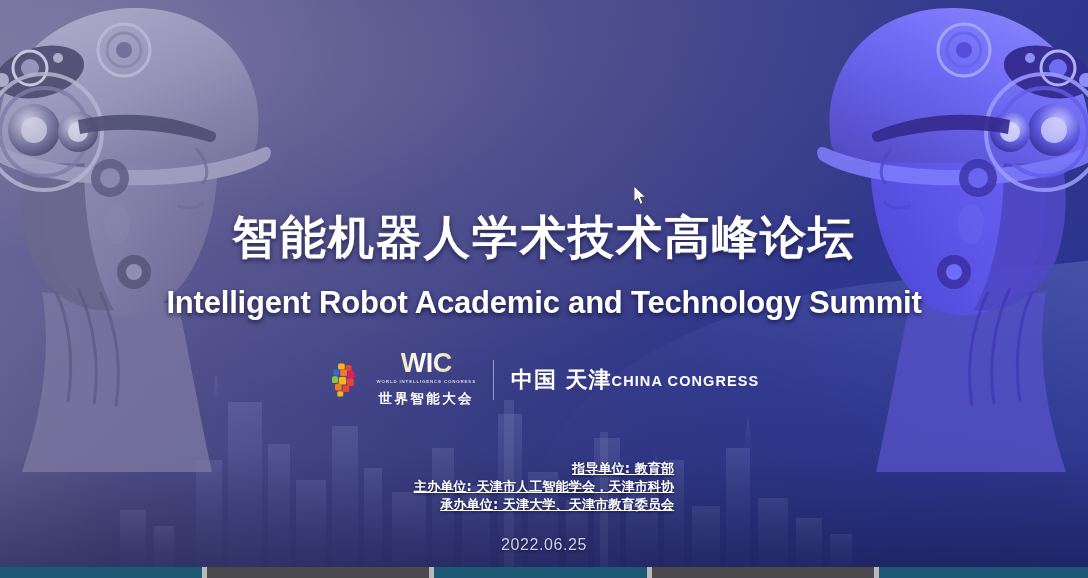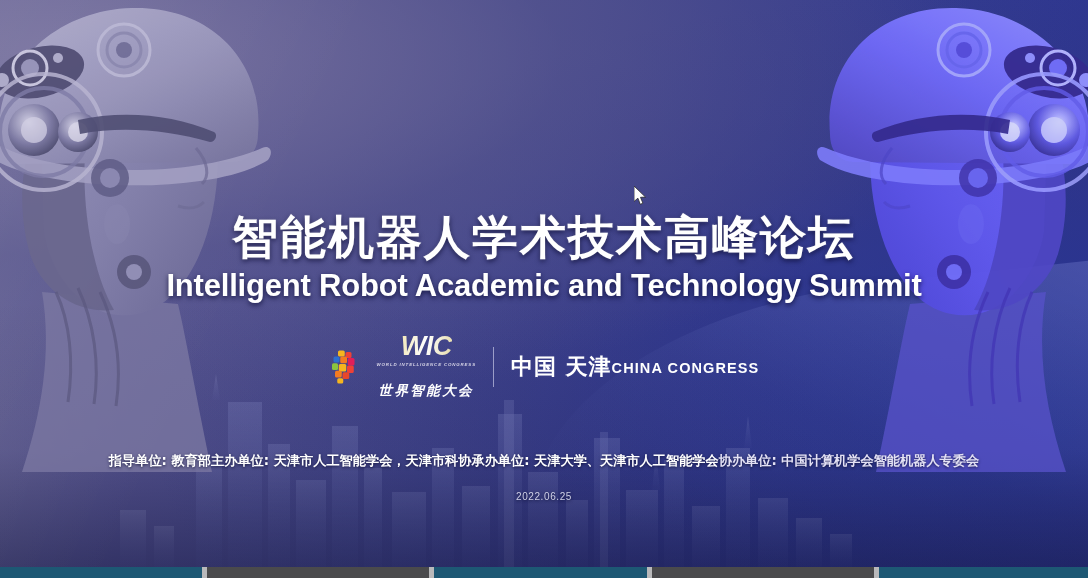--- a/index.html
+++ b/index.html
@@ -60,88 +60,89 @@
     font-family:"DejaVu Sans", sans-serif;
     font-weight:bold;
     font-size:46px;
     letter-spacing:2px;
     color:#ffffff;
     line-height:1.05;
     text-shadow:0 2px 5px rgba(10,10,50,0.75), 0 0 2px rgba(255,255,255,0.3);
     white-space:nowrap;
   }
   .title-en {
-    margin-top:7px;
+    margin-top:24px;
     font-family:"Liberation Sans", sans-serif;
     font-weight:bold;
     font-size:31px;
     letter-spacing:-0.2px;
     color:#ffffff;
     text-shadow:0 2px 5px rgba(10,10,50,0.8);
     white-space:nowrap;
   }
 
   
   .logo-row {
     margin-top:30px;
     display:flex; align-items:center; gap:17px;
   }
   .wic {
-    display:flex; align-items:center; gap:15px;font-style:italic;
+    display:flex; align-items:center; gap:15px;
   }
   .wic-mark { width:33px; height:36px; }
   .wic-type { display:flex; flex-direction:column; align-items:center; }
   .wic-word {
     font-family:"Liberation Sans", sans-serif;
     font-weight:bold; font-size:27px; line-height:0.95;
     letter-spacing:-0.5px;
     color:#e9e4c9;
     background:linear-gradient(100deg,#f2e7b8 0%,#ffffff 48%,#e4d9a6 100%);
     -webkit-background-clip:text; background-clip:text; color:transparent;
   }
   .wic-sub {
     font-family:"Liberation Sans", sans-serif;
     font-size:4.4px; font-weight:bold; letter-spacing:0.85px;
     color:#d8d6e8; margin-top:2px; white-space:nowrap;
   }
   .wic-cn {
     font-family:"DejaVu Sans", sans-serif;
     font-size:13.5px; font-weight:bold; letter-spacing:2.4px;
-    color:#ffffff; margin-top:15px; white-space:nowrap;
+    color:#ffffff; margin-top:6px; white-space:nowrap;
   }
   .logo-div { width:1px; height:40px; background:rgba(235,235,255,0.55); }
   .tj { display:flex; align-items:center; }
   .tj-cn {
     font-family:"DejaVu Sans", sans-serif;
     font-weight:bold; font-size:22px; letter-spacing:1px;
     color:#ffffff; line-height:1.1; white-space:nowrap;
   }
   .tj-en {
     font-family:"Liberation Sans", sans-serif;
     font-weight:bold; font-size:14.5px; letter-spacing:1.1px;
     color:#ffffff; margin-top:2px; white-space:nowrap;
   }
 
   
   .orgs {
     margin-top:52px;
-    display:flex; flex-direction:row; align-items:flex-end;
+    display:flex; flex-direction:column; align-items:flex-end;
     font-family:"DejaVu Sans", sans-serif;
     font-weight:bold;
     font-size:13.2px;
     line-height:18.2px;
     color:#ffffff;
     text-shadow:0 1px 3px rgba(12,14,50,0.8);
     white-space:nowrap;
+    text-decoration:underline;
   }
   .orgs .row:nth-child(4){ color:#e3e1f4; }
   .date {
     margin-top:21px;
     font-family:"Liberation Sans", sans-serif;
-    font-size:10px; letter-spacing:0.6px;
+    font-size:16px; letter-spacing:0.6px;
     color:#cfd0e6;
     text-shadow:0 1px 3px rgba(12,14,50,0.8);
   }
 
   
   .cursor { position:absolute; left:634px; top:186px; width:14px; height:20px; }
 
   
   .scrub {
     position:absolute; left:0; right:0; bottom:0; height:11px;
@@ -379,22 +380,21 @@
 
       <div class="tj">
         <div class="tj-cn">中国 天津</div>
         <div class="tj-en">CHINA CONGRESS</div>
       </div>
     </div>
 
     <div class="orgs">
       <div class="row">指导单位: 教育部</div>
       <div class="row">主办单位: 天津市人工智能学会，天津市科协</div>
-      <div class="row">承办单位: 天津大学、天津市人工智能学会</div>
-      <div class="row">协办单位: 中国计算机学会智能机器人专委会</div>
+      <div class="row">承办单位: 天津大学、天津市教育委员会</div>
     </div>
 
     <div class="date">2022.06.25</div>
   </div>
 
   <svg class="cursor" viewBox="0 0 14 20">
     <polygon points="0,0 0,15.5 3.9,12.2 6.3,18.3 8.9,17.2 6.5,11.3 11.5,11.1" fill="#ffffff" stroke="#2b2b2b" stroke-width="0.8"></polygon>
   </svg>
 
   <div class="scrub">

